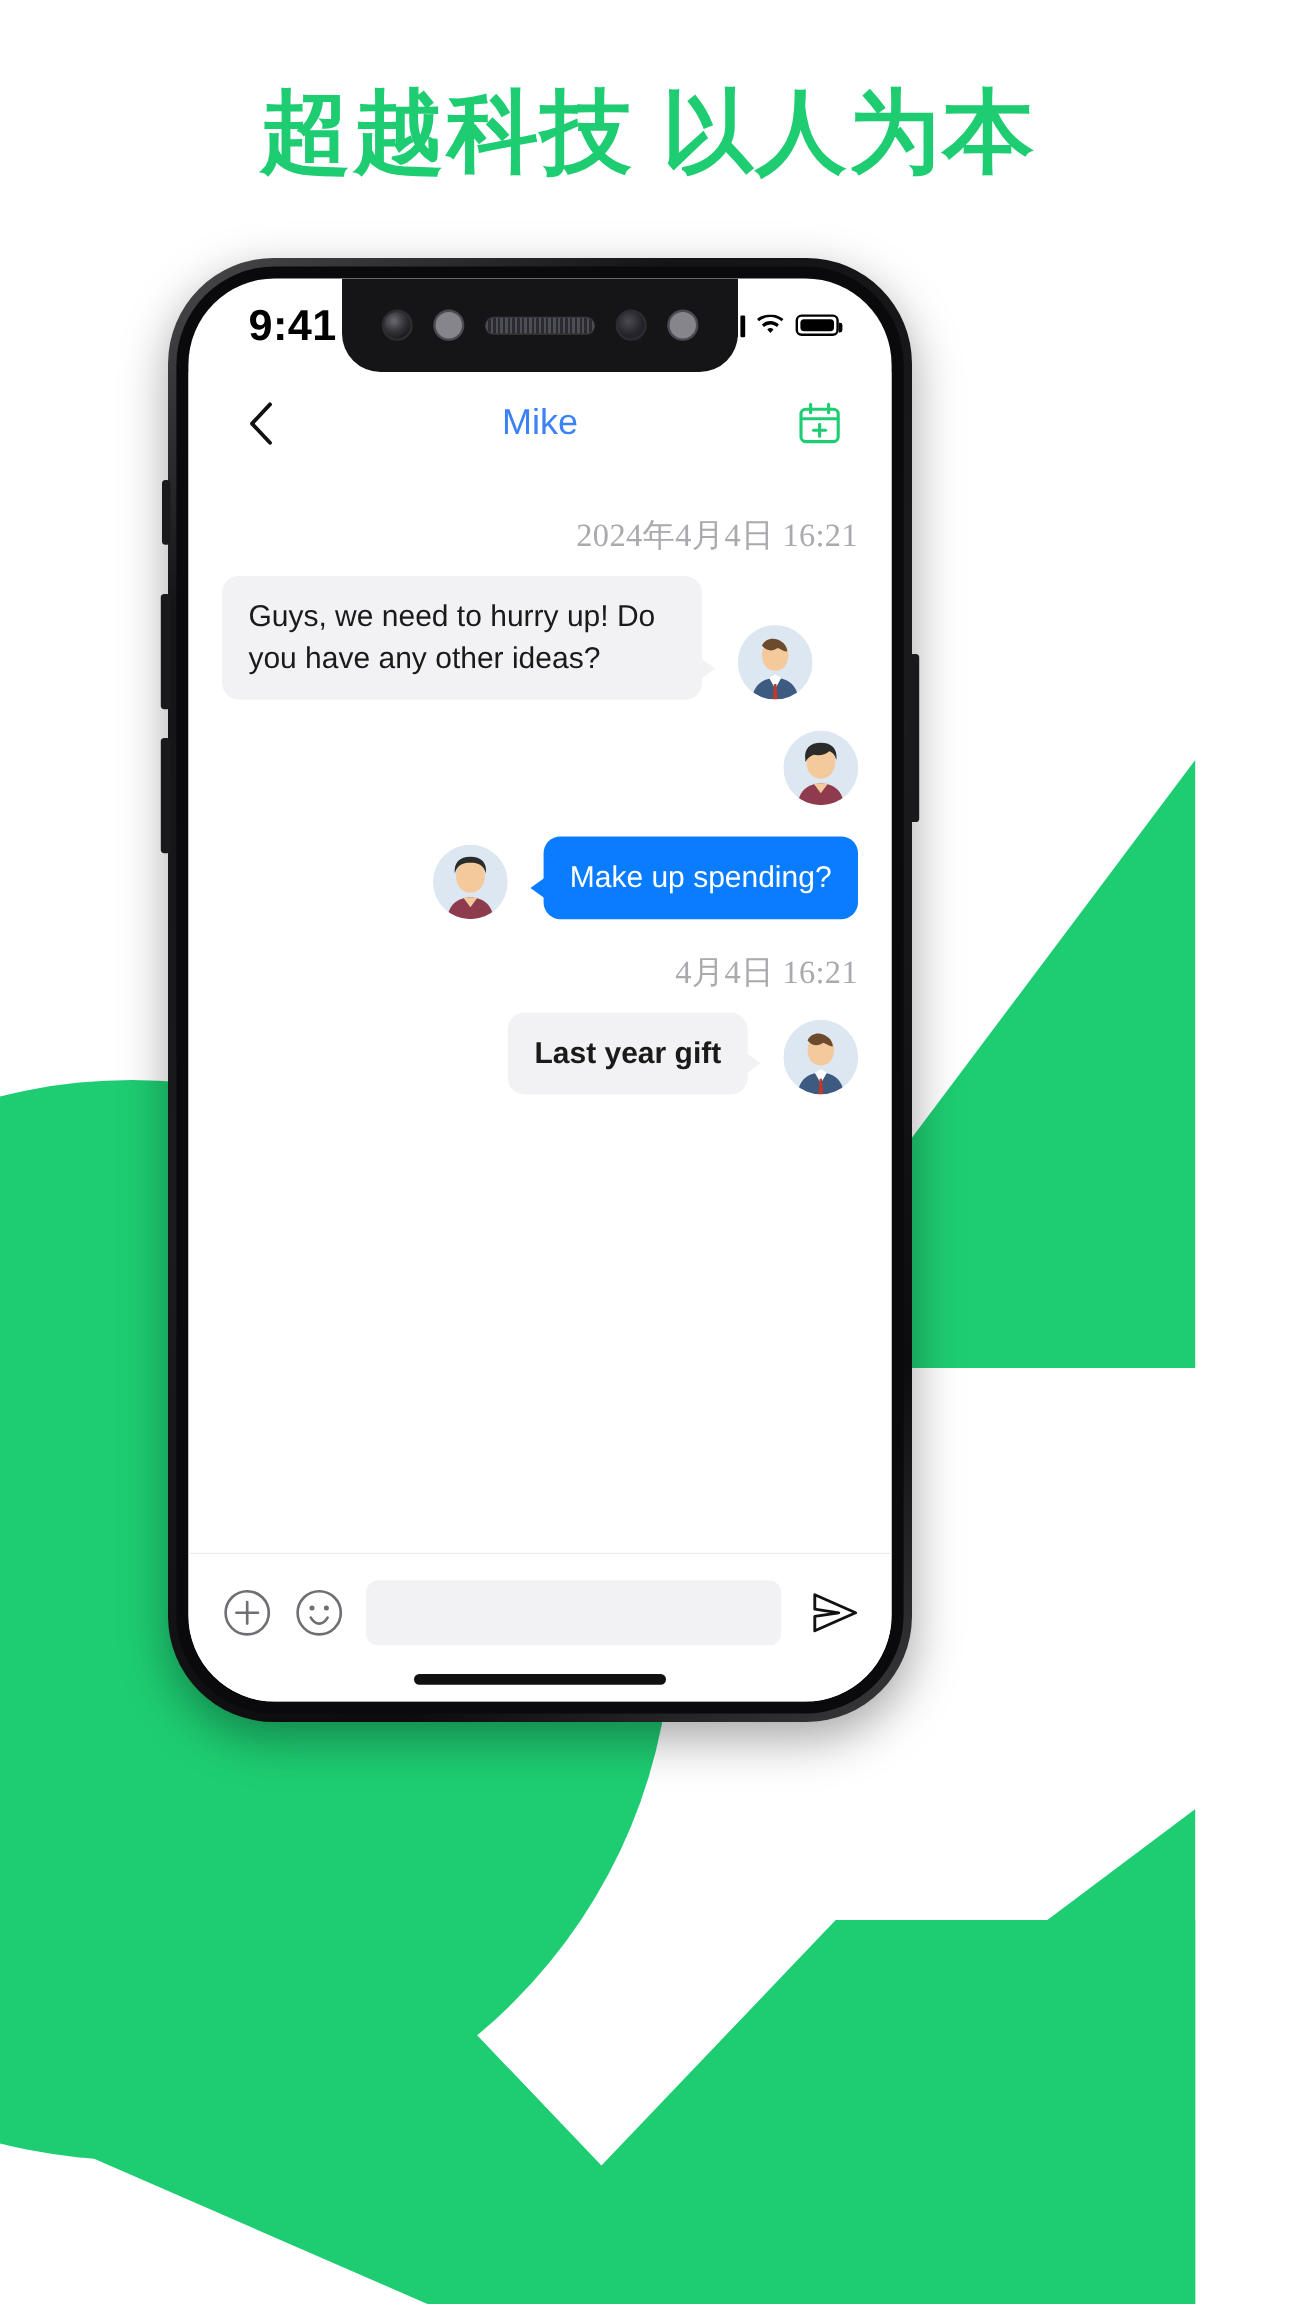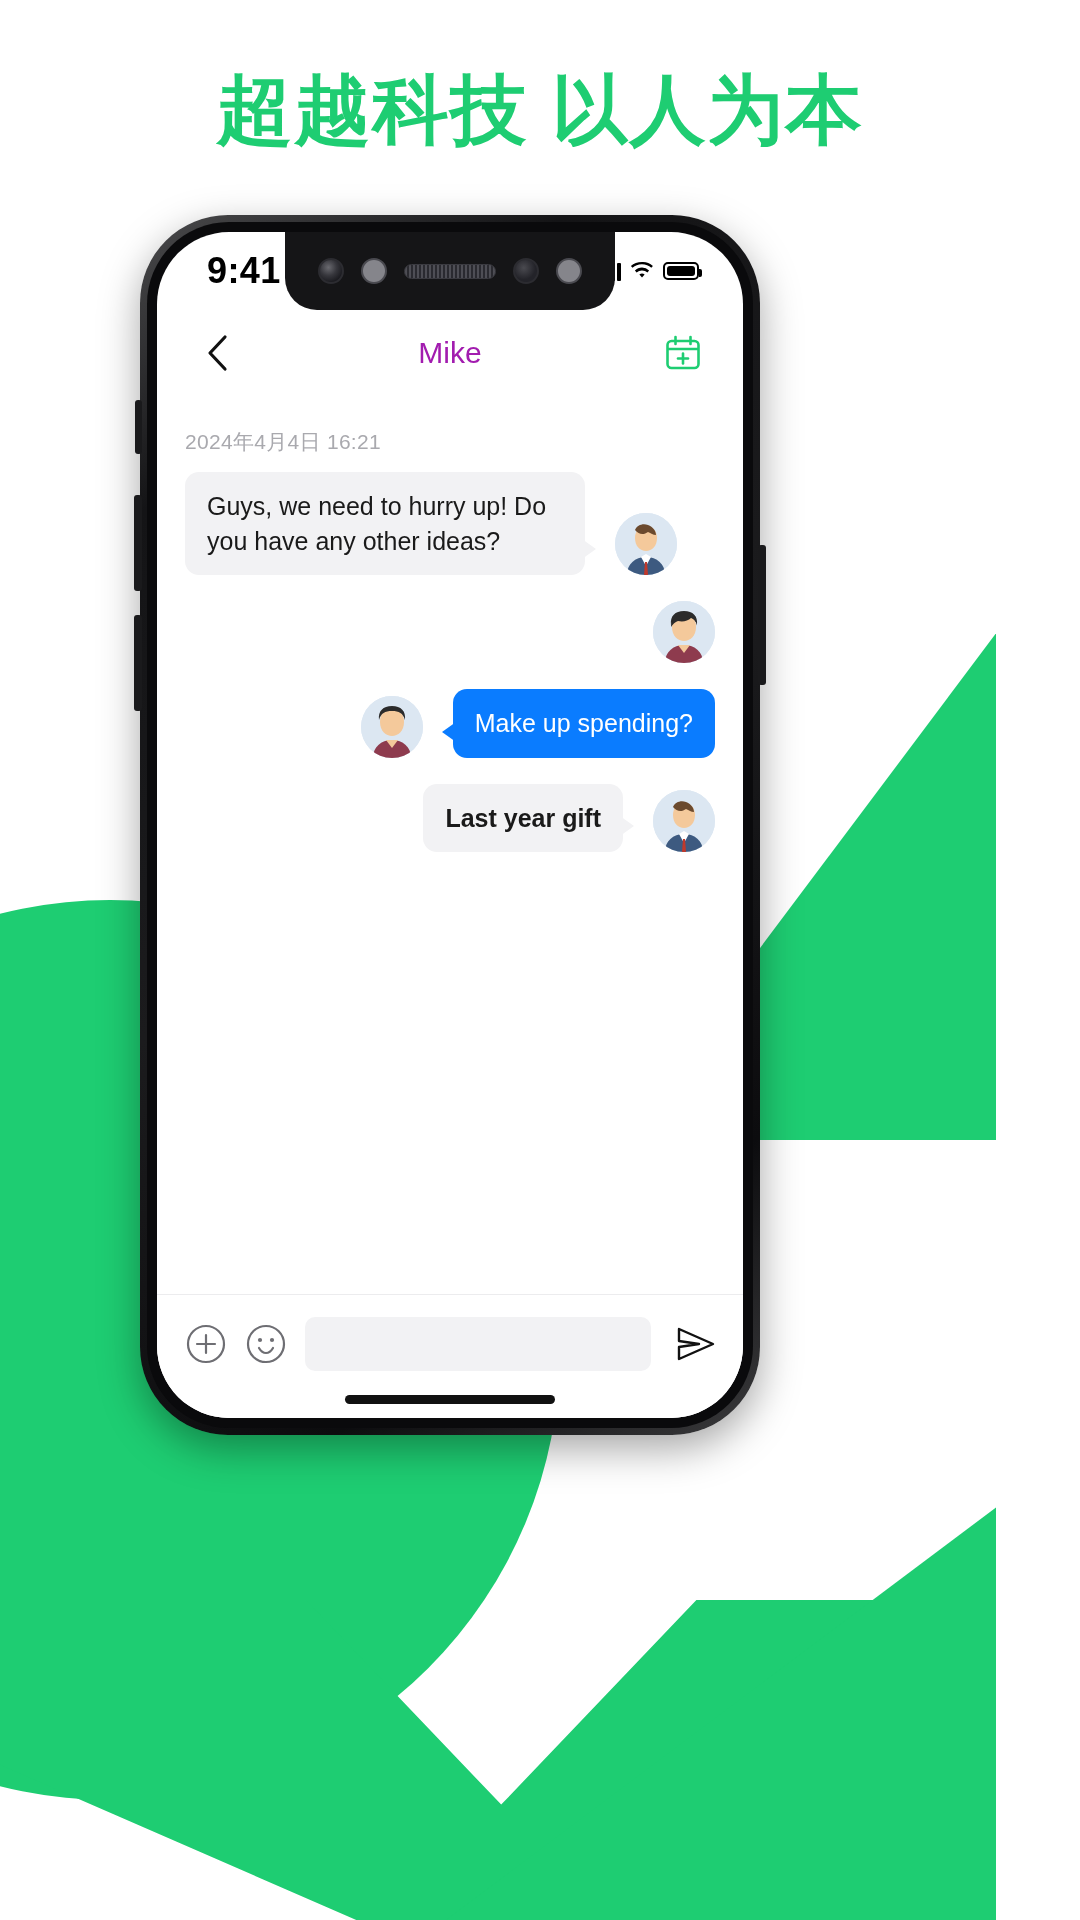--- a/index.html
+++ b/index.html
@@ -116,32 +116,33 @@
   .batt i { position:absolute; left:2px; top:2px; bottom:2px; width: 28px; background:#000; border-radius:3px; display:block;}
 
   
   .navbar {
     position: absolute; top: 78px; left: 0; width: 100%; height: 86px;
     display: flex; align-items: center; padding: 0 38px;
     background: #fff; z-index: 20;
   }
   .nav-back { width: 44px; height: 44px; display:flex; align-items:center; justify-content:center; cursor:pointer; }
   .nav-title {
-    flex: 1; text-align: center; font-size: 30px; color: #a21caf; font-weight: 400;
+    flex: 1; text-align: center; font-size: 30px; color: #3b82f6; font-weight: 400;
   }
   .nav-action { width: 44px; height: 44px; display:flex; align-items:center; justify-content:center; cursor:pointer; }
 
   
   .chat {
     position: absolute; top: 164px; left: 0; right: 0; bottom: 124px;
     background: #ffffff; padding: 14px 28px 0 28px; overflow: hidden;
   }
   .ts {
-    text-align: left; color: #A9A9AE; font-size: 21px; margin: 18px 0 16px 0;
+    text-align: right; color: #A9A9AE; font-size: 27px; margin: 18px 0 16px 0;
     letter-spacing: 0.3px;
+    font-family: Liberation Serif, serif;
   }
   .row { display: flex; align-items: flex-end; margin-bottom: 26px; gap: 16px; }
   .row.in  { justify-content: flex-start; }
   .row.out { justify-content: flex-end; }
 
   .avatar {
     width: 62px; height: 62px; border-radius: 50%; flex: 0 0 62px;
     background: #DCE7F2; position: relative; overflow: hidden;
   }
   .avatar svg { display:block; width:100%; height:100%; }
@@ -301,20 +302,21 @@
               <rect width="62" height="62" fill="#DCE7F2"></rect>
               <path d="M31 12c8 0 12 6 12 14 0 9-6 14-12 14s-12-5-12-14c0-8 4-14 12-14z" fill="#F4C99B"></path>
               <path d="M18 24c-1-9 4-14 13-14s14 5 13 14c-2-7-6-9-13-9s-11 2-13 9z" fill="#2B2B2B"></path>
               <path d="M12 62c0-11 8-18 19-18s19 7 19 18z" fill="#8E3B4E"></path>
               <path d="M25 44h12l-6 8z" fill="#F4C99B"></path>
             </svg>
           </div>
           <div class="bubble blue">Make up spending?</div>
         </div>
 
+        <div class="ts">4月4日  16:21</div>
 
         <div class="row in" style="justify-content:flex-end;font-weight:bold;">
           <div class="bubble gray">Last year gift</div>
           <div class="avatar">
             <svg viewBox="0 0 62 62">
               <rect width="62" height="62" fill="#DCE7F2"></rect>
               <path d="M31 13c7 0 11 5 11 12 0 8-5 13-11 13s-11-5-11-13c0-7 4-12 11-12z" fill="#F4C99B"></path>
               <path d="M20 17c2-5 8-7 13-5 5 2 8 6 8 10-3 0-5-2-8-3-4 3-9 3-13-2z" fill="#6B4A2E"></path>
               <path d="M12 62c0-11 8-18 19-18s19 7 19 18z" fill="#3D5A80"></path>
               <path d="M26 44l5 9 5-9 -5-3z" fill="#fff"></path>

